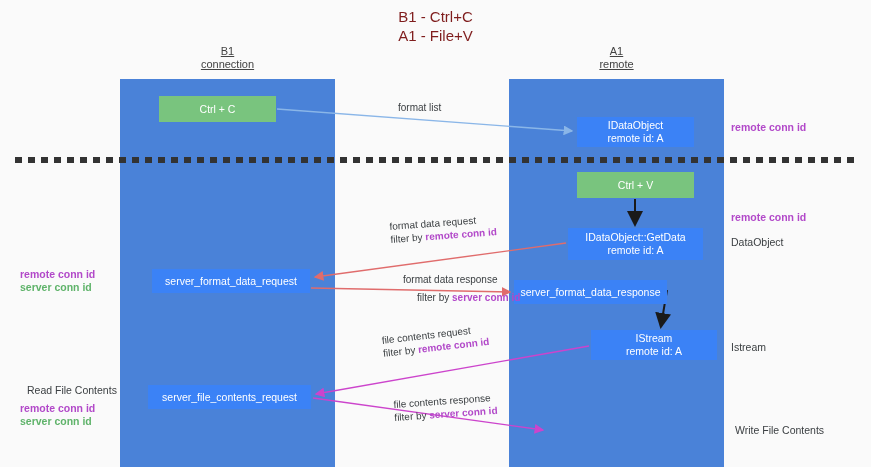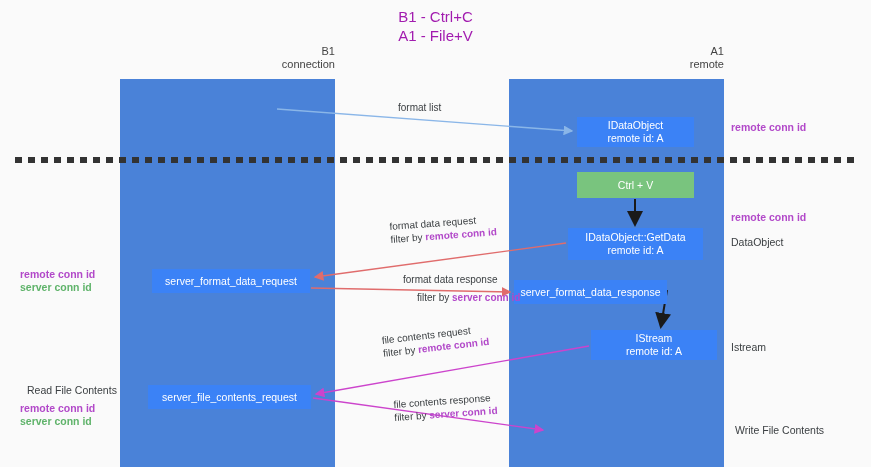--- a/index.html
+++ b/index.html
@@ -11,32 +11,32 @@
   }
   #stage{position:relative;width:871px;height:467px;}
 
   
   .col{position:absolute;background:#4a82d8;}
   #col-b1{left:120px;top:79px;width:215px;height:388px;}
   #col-a1{left:509px;top:79px;width:215px;height:388px;}
 
   
   .col-head{
-    position:absolute;text-align:right;
-    color:#434343;font-size:11px;line-height:13px;
+    position:absolute;text-align:center;
+    color:#434343;font-size:11px;line-height:13px;text-decoration:underline;
   }
   #head-b1{left:120px;top:45px;width:215px;}
   #head-a1{left:509px;top:45px;width:215px;}
   .col-head .l1{display:block;}
   .col-head .l2{display:block;}
 
   
   #title{
     position:absolute;left:0;top:7px;width:871px;
-    text-align:center;color:#a21caf;
+    text-align:center;color:#7f1d1d;
     font-size:15px;line-height:19px;
   }
   #title span{display:block;}
 
   
   #divider{
     position:absolute;left:15px;top:157px;width:841px;height:6px;
     background-image:repeating-linear-gradient(to right,#333 0 7px,transparent 7px 13px);
   }
 
@@ -144,20 +144,23 @@
 
     <line x1="667" y1="290" x2="661" y2="326" stroke="#1a1a1a" stroke-width="2" marker-end="url(#ah-blk)"></line>
 
     <line x1="589" y1="346" x2="316" y2="394" stroke="#cc44cc" stroke-width="1.4" marker-end="url(#ah-mag)"></line>
 
     <line x1="313" y1="398" x2="543" y2="430" stroke="#cc44cc" stroke-width="1.4" marker-end="url(#ah-mag)"></line>
   </svg>
 
   <div id="divider"></div>
 
+  <div id="box-ctrlc" class="box green">
+    <span>Ctrl + C</span>
+  </div>
 
   <div id="box-idataobject" class="box orange">
     <span>IDataObject</span>
     <span class="sub">remote id: A</span>
   </div>
 
   <div id="box-ctrlv" class="box green">
     <span>Ctrl + V</span>
   </div>
 

